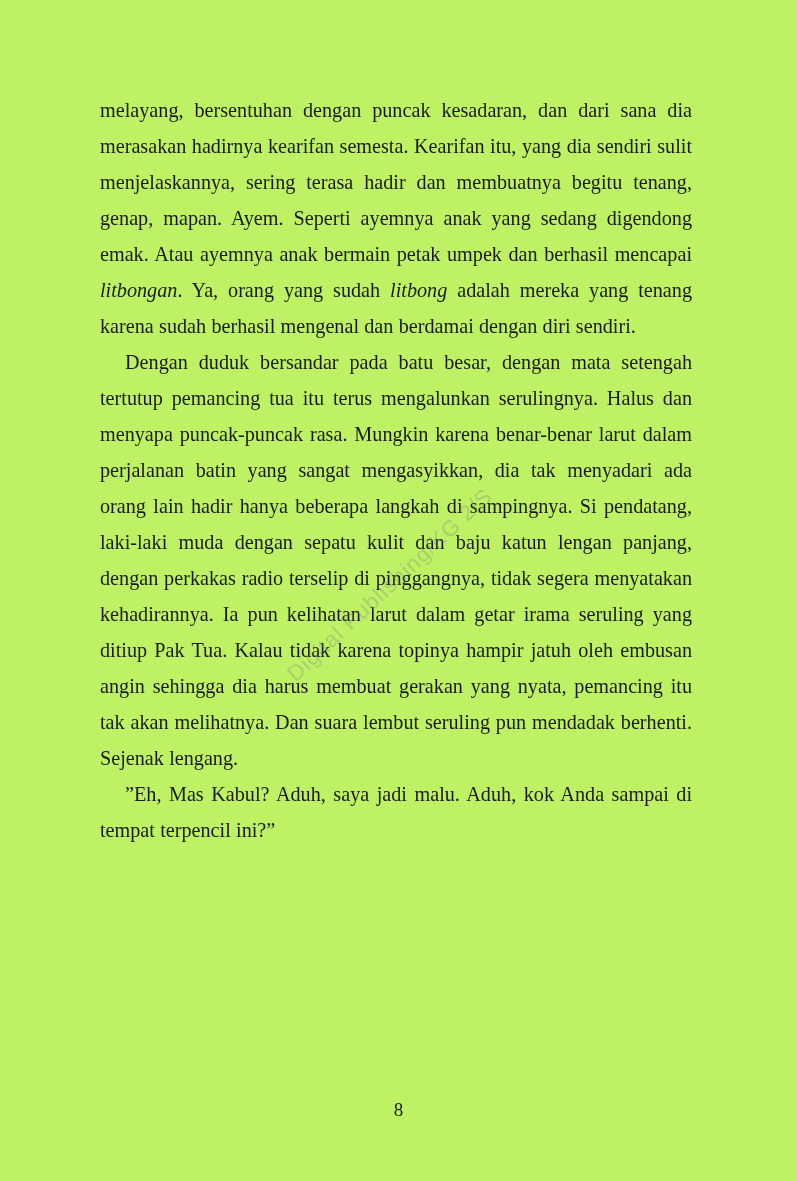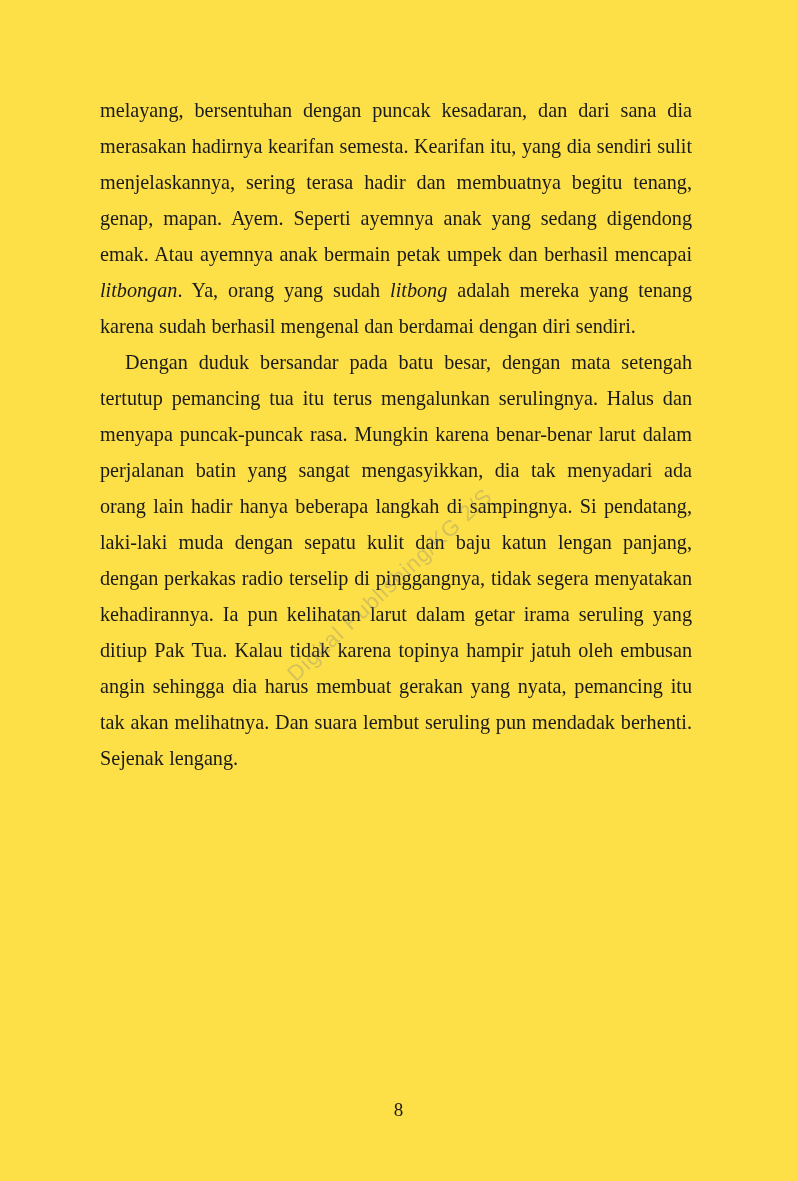--- a/index.html
+++ b/index.html
@@ -5,21 +5,21 @@
   html, body {
     margin: 0;
     padding: 0;
     background: #ffffff;
   }
 
   .page {
     position: relative;
     width: 797px;
     height: 1181px;
-    background: #fde047;
+    background: #bef264;
     overflow: hidden;
     font-family: "Liberation Serif", "DejaVu Serif", serif;
     color: #1a1a1a;
   }
 
   
   .watermark {
     position: absolute;
     left: 390px;
     top: 585px;
@@ -77,19 +77,20 @@
   }
 </style>
 </head>
 <body>
 
 <div class="page">
 
   <div class="textblock">
       <p class="para first">melayang, bersentuhan dengan puncak kesadaran, dan dari sana dia merasakan hadirnya kearifan semesta. Kearifan itu, yang dia sendiri sulit menjelaskannya, sering terasa hadir dan membuatnya begitu tenang, genap, mapan. Ayem. Seperti ayemnya anak yang sedang digendong emak. Atau ayemnya anak bermain petak umpek dan berhasil mencapai <i>litbongan</i>. Ya, orang yang sudah <i>litbong</i> adalah mereka yang tenang karena sudah berhasil mengenal dan berdamai dengan diri sendiri.</p>
       <p class="para">Dengan duduk bersandar pada batu besar, dengan mata setengah tertutup pemancing tua itu terus mengalunkan serulingnya. Halus dan menyapa puncak-puncak rasa. Mungkin karena benar-benar larut dalam perjalanan batin yang sangat mengasyikkan, dia tak menyadari ada orang lain hadir hanya beberapa langkah di sampingnya. Si pendatang, laki-laki muda dengan sepatu kulit dan baju katun lengan panjang, dengan perkakas radio terselip di pinggangnya, tidak segera menyatakan kehadirannya. Ia pun kelihatan larut dalam getar irama seruling yang ditiup Pak Tua. Kalau tidak karena topinya hampir jatuh oleh embusan angin sehingga dia harus membuat gerakan yang nyata, pemancing itu tak akan melihatnya. Dan suara lembut seruling pun mendadak berhenti. Sejenak lengang.</p>
+      <p class="para">”Eh, Mas Kabul? Aduh, saya jadi malu. Aduh, kok Anda sampai di tempat terpencil ini?”</p>
     </div>
 
   <div class="watermark">Digital Publishing/KG 2/S</div>
 
   <div class="folio">8</div>
 
 </div>
 
 </body></html>

